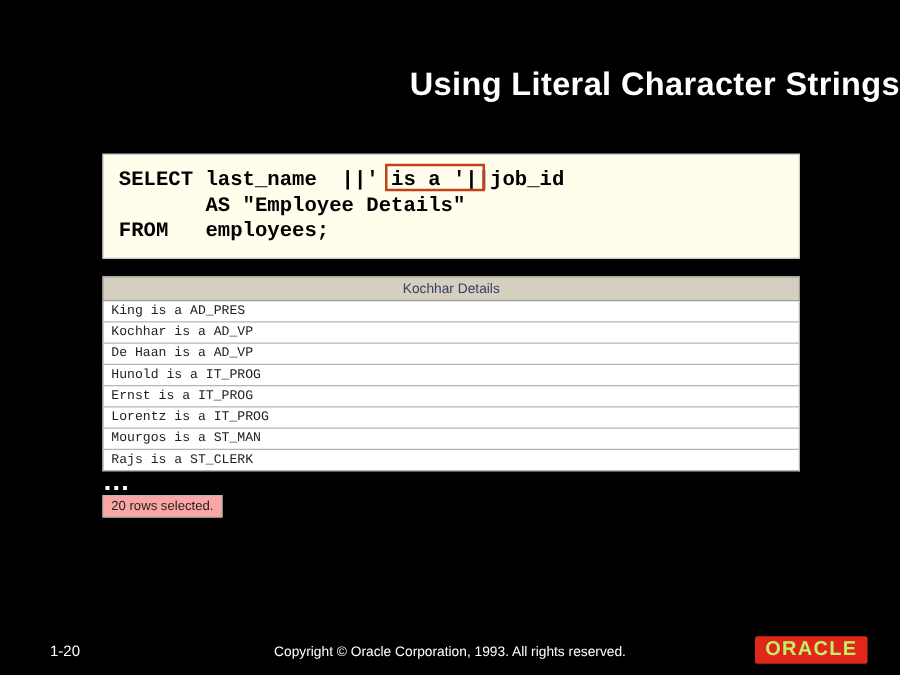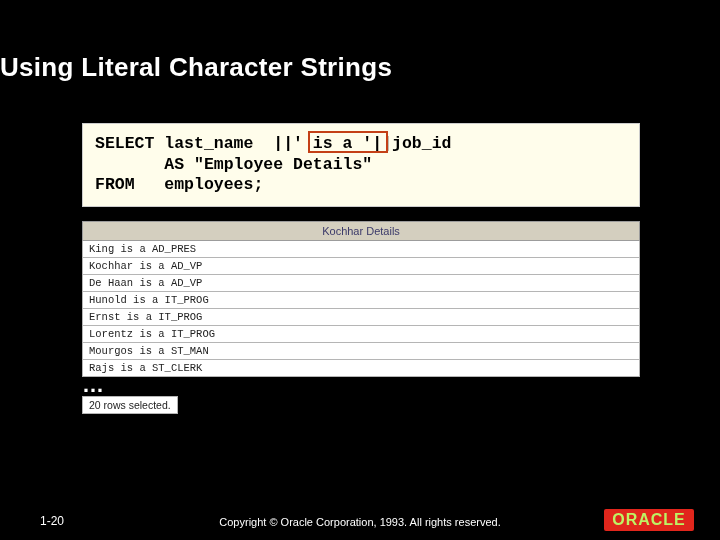--- a/index.html
+++ b/index.html
@@ -9,21 +9,21 @@
     height: 540px;
     font-family: Arial, Helvetica, sans-serif;
     color: #000;
     position: relative;
     overflow: hidden;
   }
   .slide-title {
     color: #fff;
     font-size: 26px;
     font-weight: bold;
-    text-align: left;
+    text-align: right;
     padding-top: 52px;
     padding-bottom: 40px;
     letter-spacing: 0.3px;
   }
   .sql-box {
     background: #fffdeb;
     margin: 0 80px 0 82px;
     padding: 10px 12px 10px 12px;
     font-family: "Courier New", monospace;
     font-size: 16.5px;
@@ -72,21 +72,21 @@
   .ellipsis {
     color: #fff;
     font-size: 22px;
     font-weight: bold;
     margin: 2px 0 0 82px;
     line-height: 0.5;
     letter-spacing: -2px;
   }
   .status-box {
     margin: 6px 520px 0 82px;
-    background: #ffffff;
+    background: #fca5a5;
     border: 1px solid #b5b5b5;
     font-size: 10.5px;
     padding: 2px 6px;
     color: #222;
     display: inline-block;
   }
   .footer {
     position: absolute;
     bottom: 0;
     left: 0;

